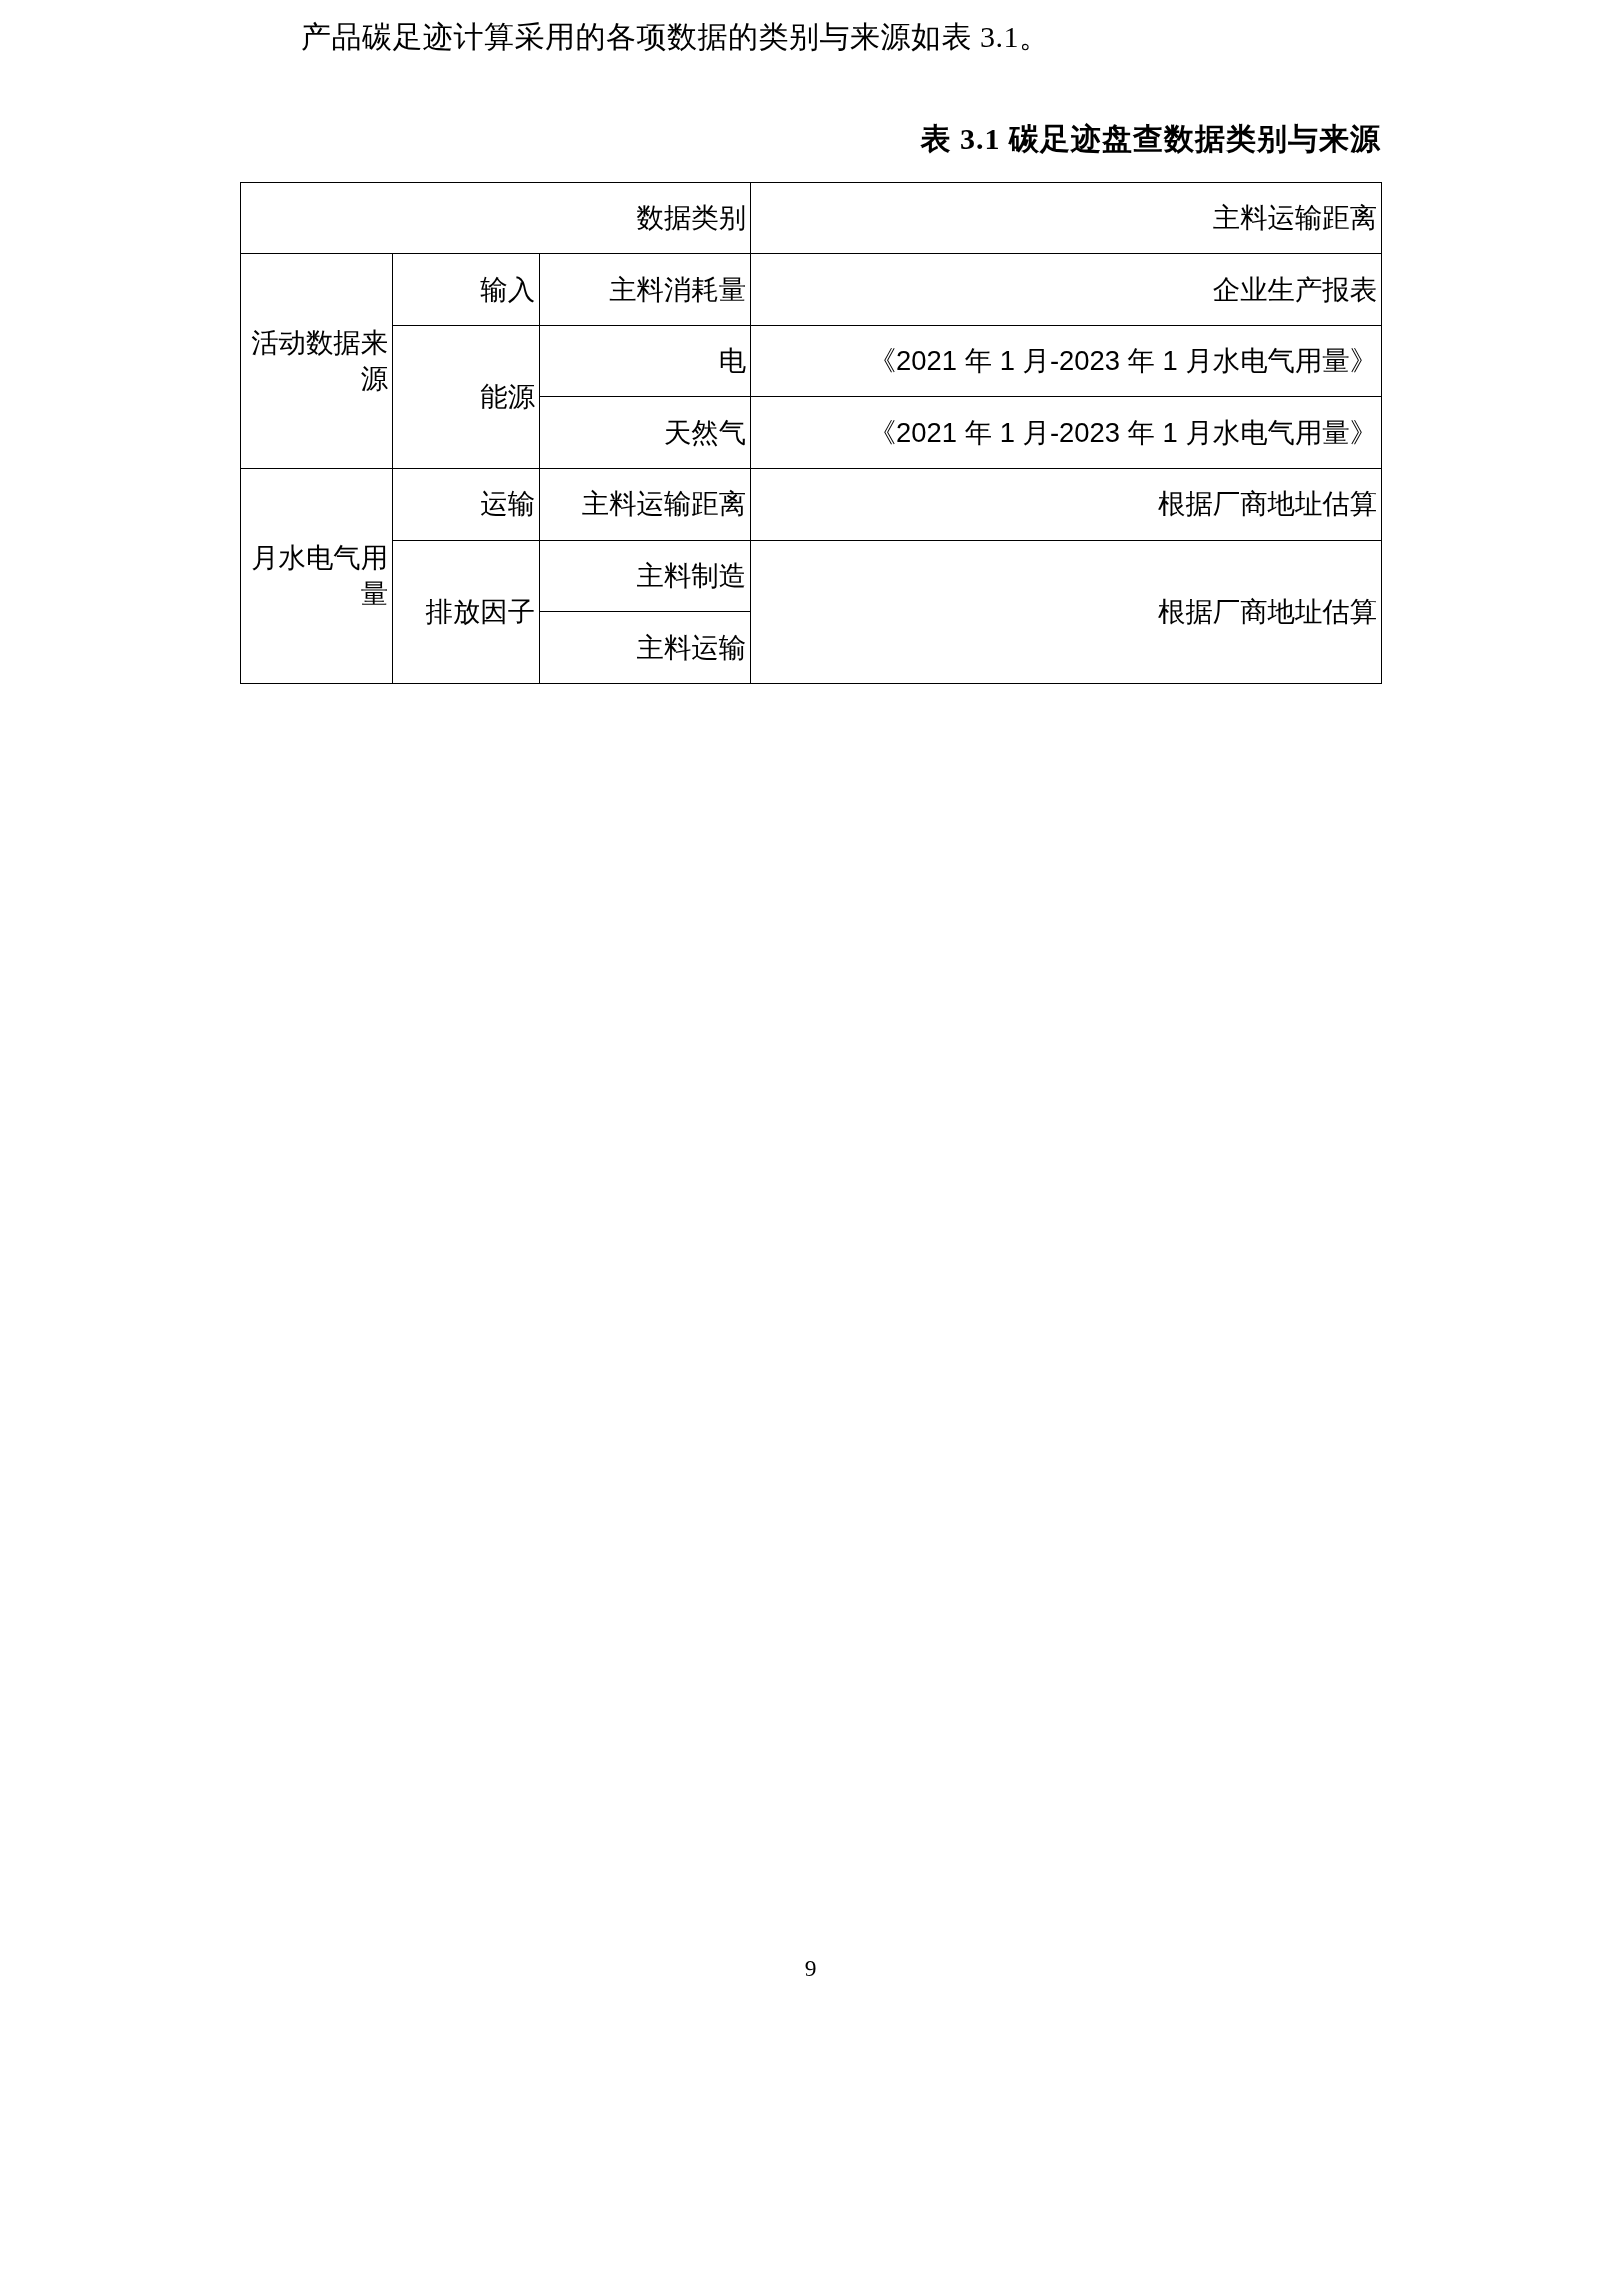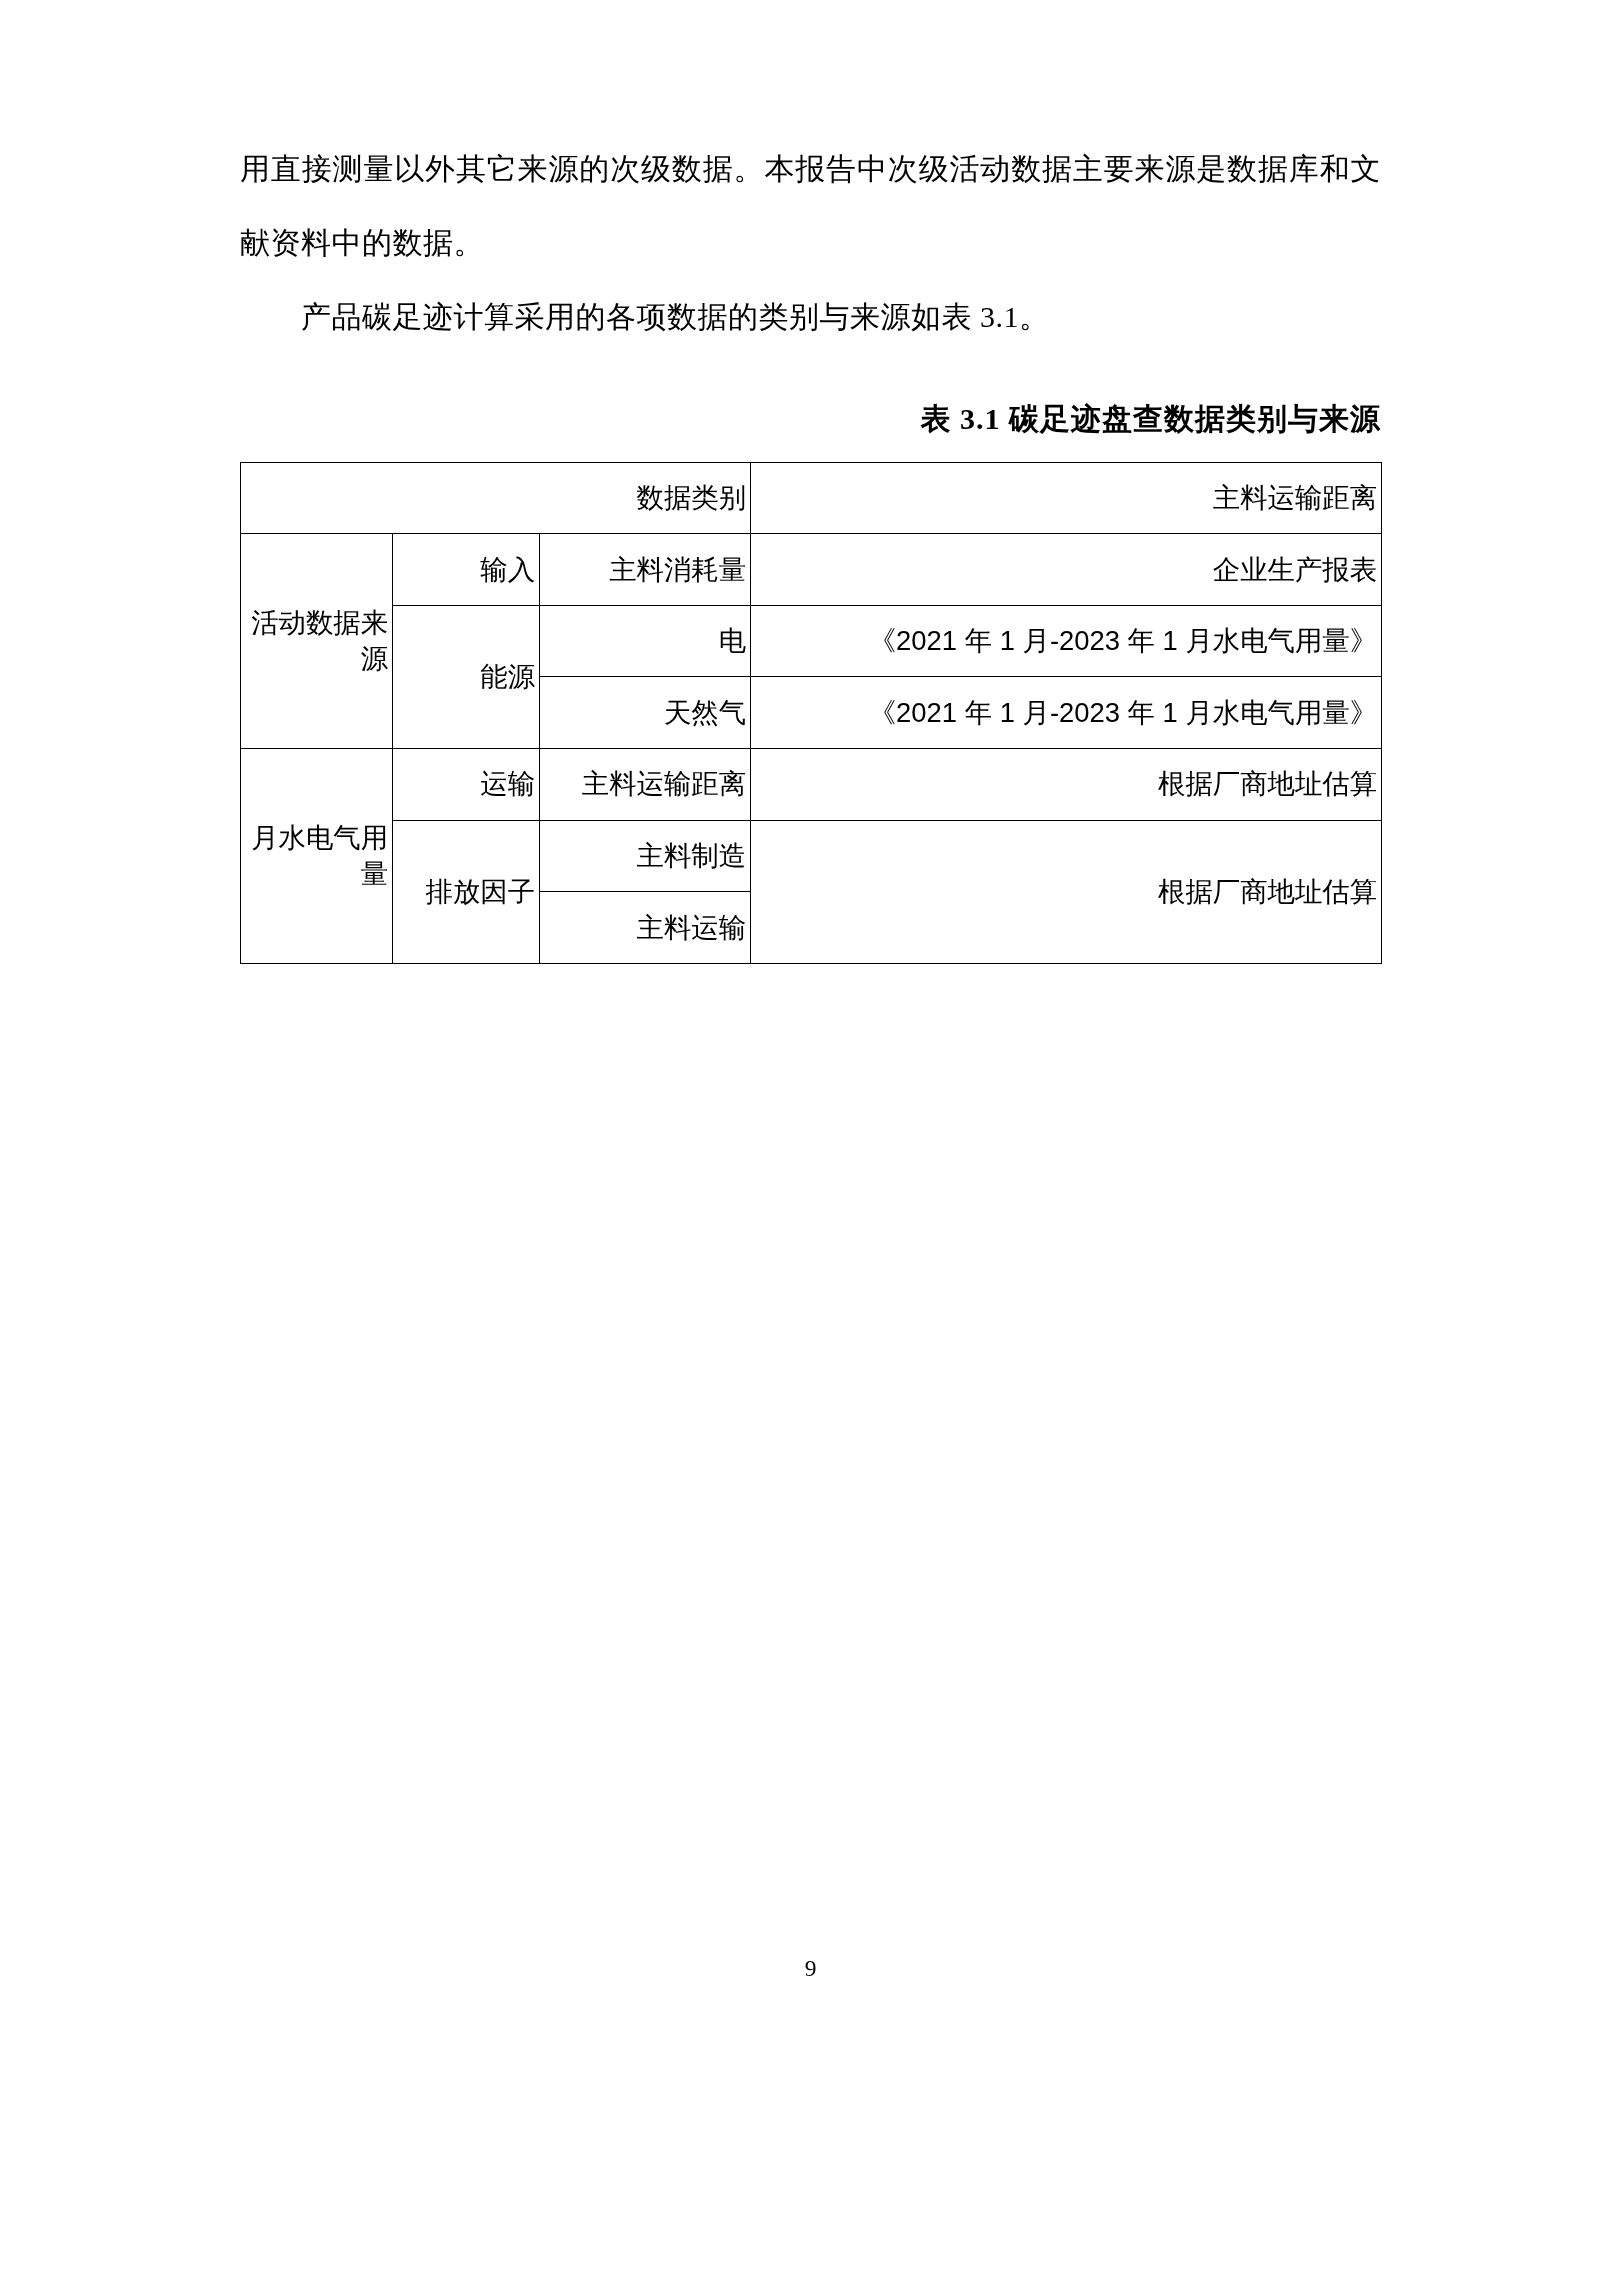--- a/index.html
+++ b/index.html
@@ -76,21 +76,20 @@
     font-size: 23.5px;
     font-family: "Liberation Serif", "DejaVu Serif", serif;
   }
 </style>
 </head>
 <body>
 
 <div class="page">
 
   <div class="body-text">
-    <p class="para para-first">用直接测量以外其它来源的次级数据。本报告中次级活动数据主要来源是数据库和文献资料中的数据。</p>
     <p class="para indent">产品碳足迹计算采用的各项数据的类别与来源如表 3.1。</p>
   </div>
 
   <div class="table-title">表 3.1  碳足迹盘查数据类别与来源</div>
 
   <table class="data-table">
     <colgroup>
       <col class="col-a">
       <col class="col-b">
       <col class="col-c">

